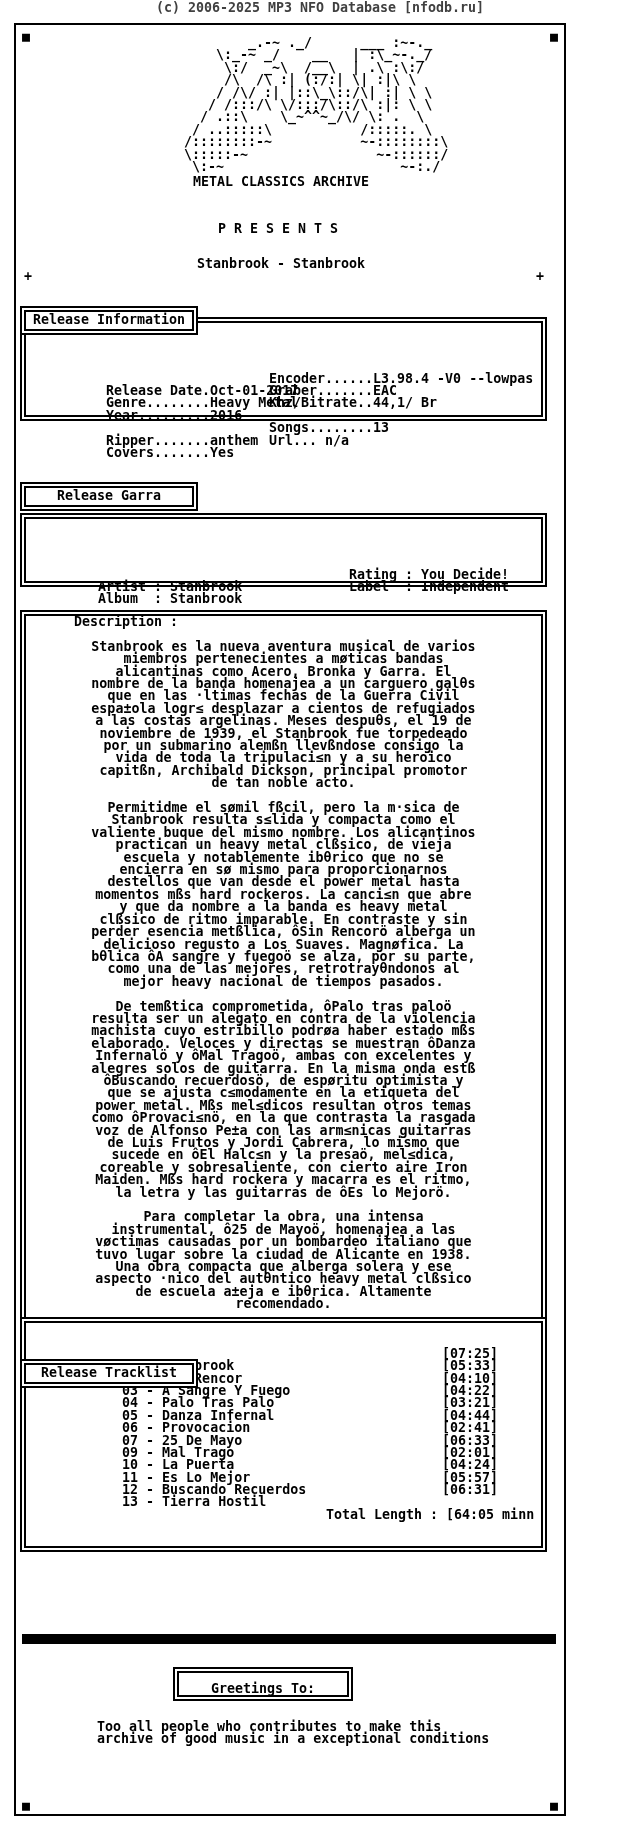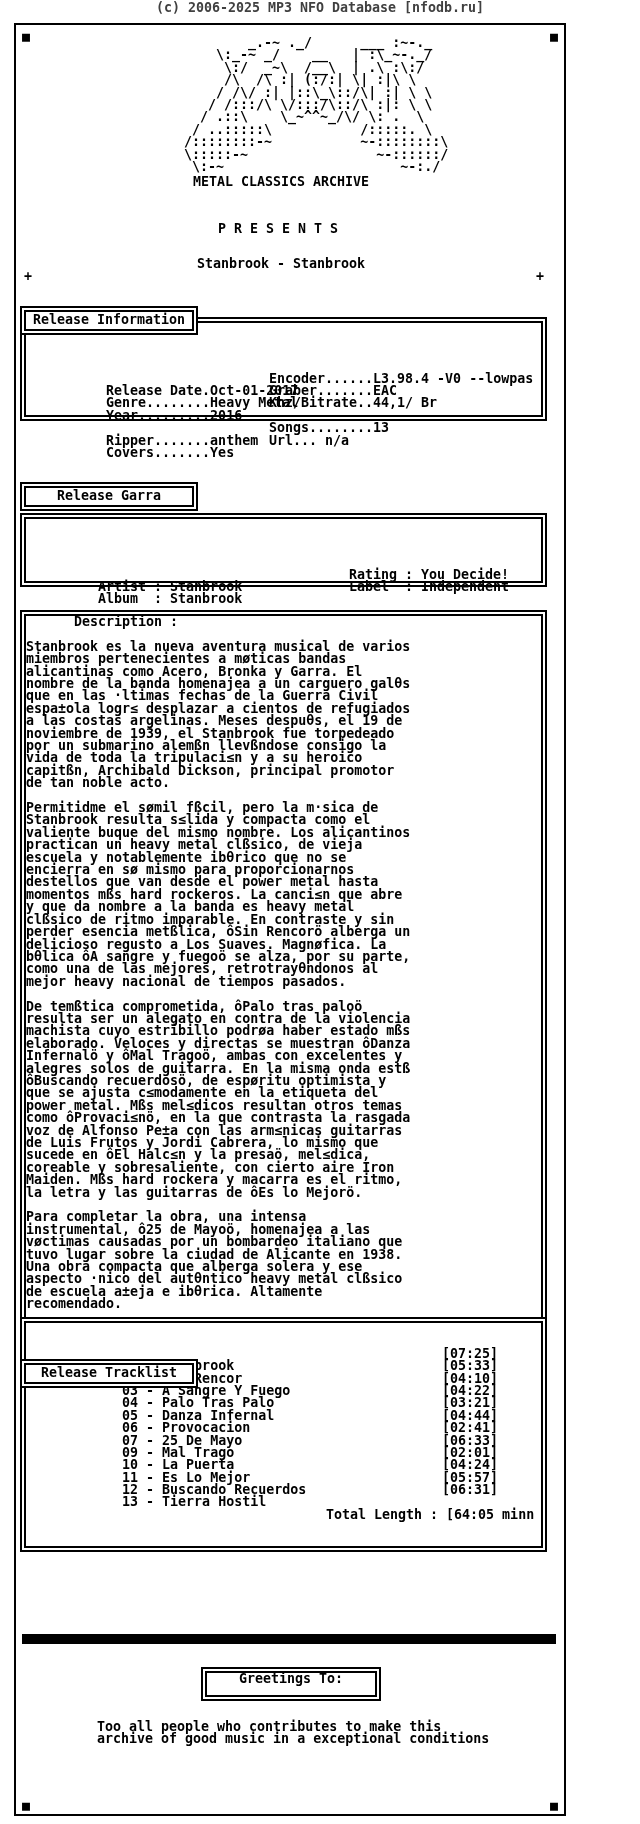--- a/index.html
+++ b/index.html
@@ -14,28 +14,28 @@
   .tab{position:absolute;box-sizing:border-box;width:178px;height:29px;border:6px double #000;background:#fff;
        display:flex;align-items:center;justify-content:center;white-space:pre;z-index:2;}
   .content-box{position:absolute;left:4px;box-sizing:border-box;width:527px;border:6px double #000;background:#fff;z-index:1;}
   .rows{white-space:pre;}
   .info-row{position:relative;height:12.4px;white-space:pre;}
   .box-ri .info-row{padding-left:16px;}
   .box-ri .col-right{position:absolute;left:243px;top:0;}
   .box-rn .info-row{padding-left:8px;}
   .box-rn .col-right{position:absolute;left:323px;top:0;}
   .desc-heading{height:12.4px;padding-left:48px;white-space:pre;}
-  .desc-para{margin-top:12.4px;white-space:pre;}
+  .desc-para{margin-top:12.4px;white-space:pre;text-align:center;}
   .track-row{position:relative;height:12.4px;padding-left:32px;white-space:pre;}
   .track-duration{position:absolute;left:416px;top:0;}
   .blank-row{height:12.4px;}
   .total-row{height:12.4px;padding-left:300px;white-space:pre;}
   .hr-bar{position:absolute;left:6px;top:1609px;width:534px;height:10px;background:#000;}
   .greet-tab{position:absolute;left:157px;top:1642px;width:180px;height:34px;box-sizing:border-box;
-             border:6px double #000;display:flex;align-items:flex-start;justify-content:center;white-space:pre;margin-left:28px;}
+             border:6px double #000;display:flex;align-items:flex-end;justify-content:center;white-space:pre;}
 </style>
 </head>
 <body>
 
 <div class="copyright">(c) 2006-2025 MP3 NFO Database [nfodb.ru]</div>
 
 <div class="nfo-box">
 
   <div class="corner-row" style="top:6px;">
     <span>■</span>

